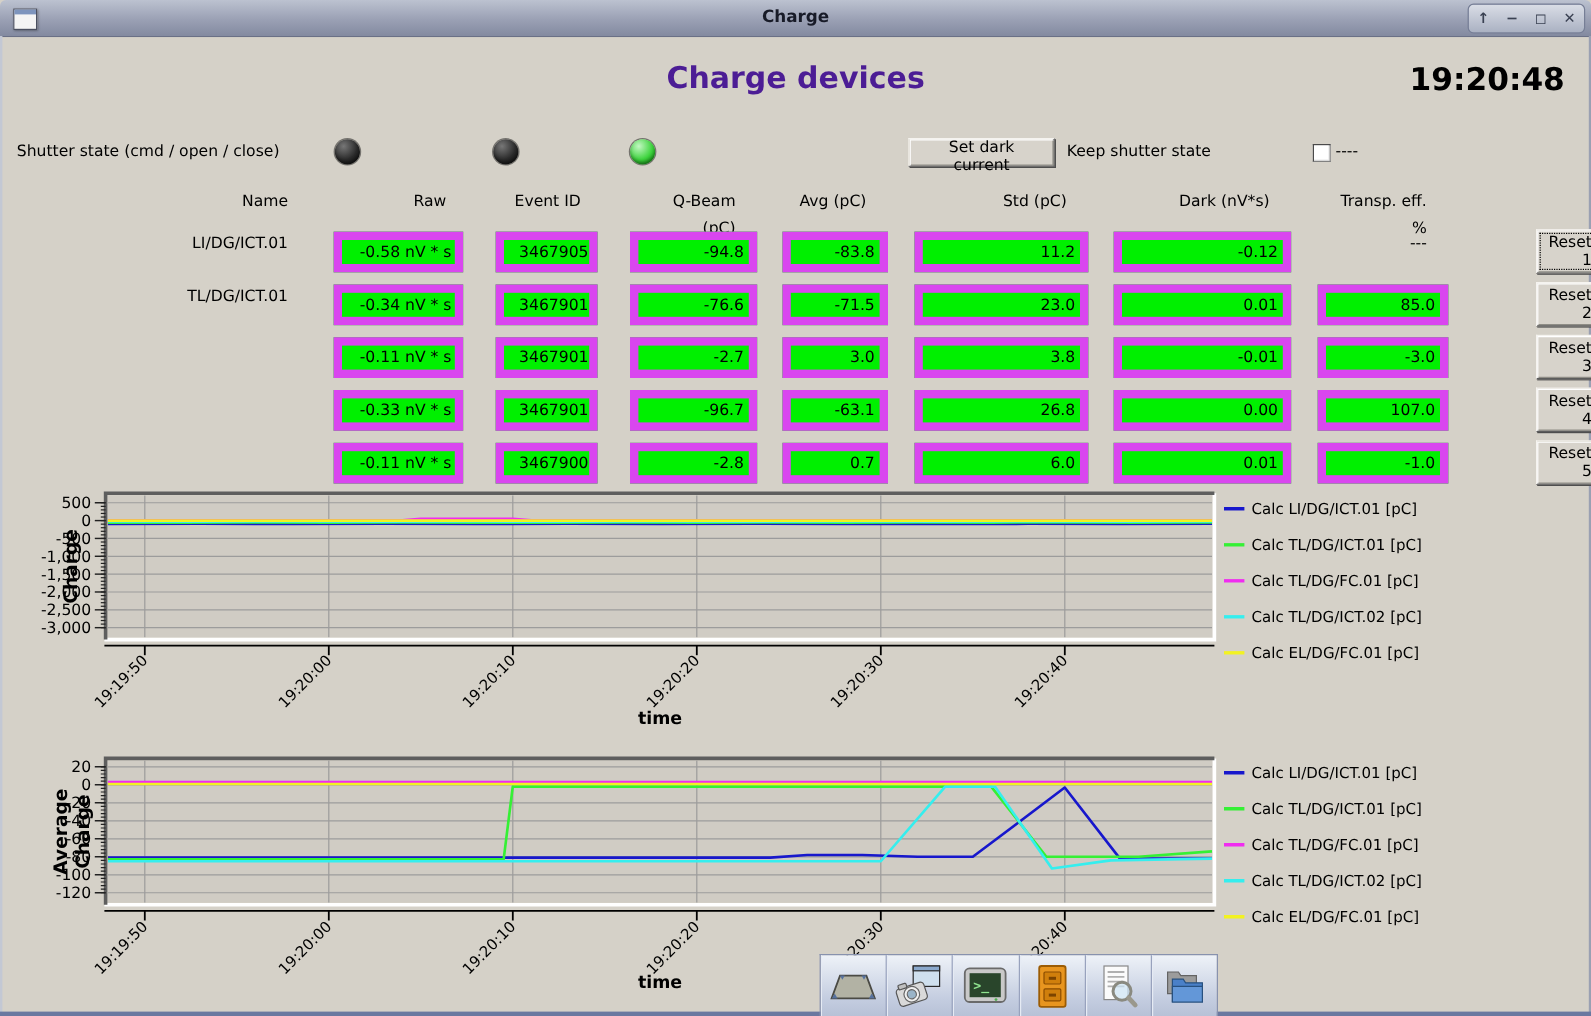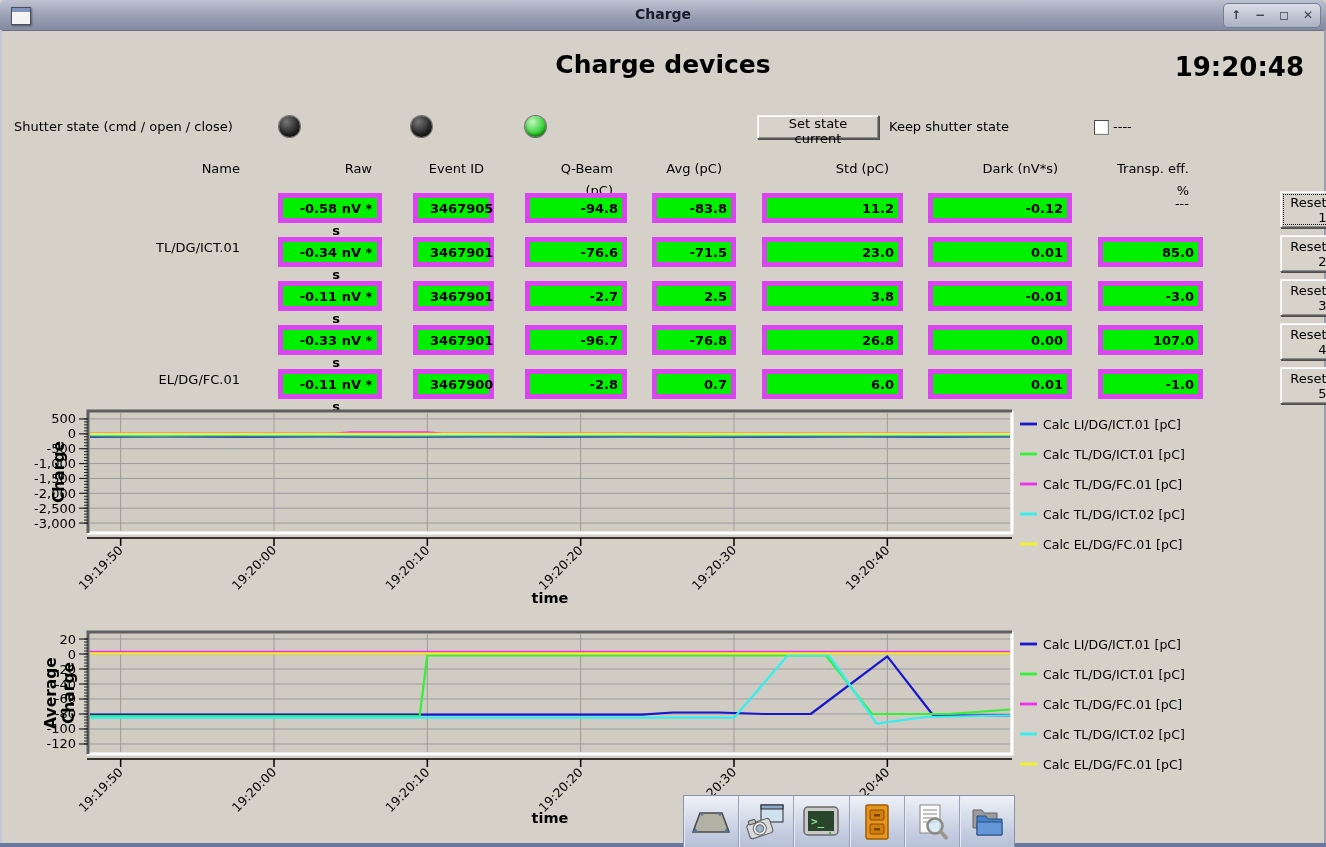--- a/index.html
+++ b/index.html
@@ -16,21 +16,21 @@
   .win-icon::before{content:"";position:absolute;left:0;top:0;right:0;height:4px;background:#7d94bd;}
   .win-controls{position:absolute;right:5px;top:3px;width:96px;height:23px;border-radius:5px;
     background:linear-gradient(#d9dde6,#aab1c2);border:1px solid #767e96;display:flex;
     align-items:center;justify-content:space-around;}
   .win-btn{width:20px;text-align:center;font-size:12px;font-weight:bold;color:#3a4152;cursor:default;line-height:19px;}
   .body-frame{position:absolute;left:0;top:30px;right:0;bottom:0;
     border-left:2px solid #c3c8d4;border-right:2px solid #9aa0b2;}
   .bottom-strip{position:absolute;left:0;bottom:0;width:1326px;height:4px;background:#6a78a0;z-index:5;}
   
   .page-title{position:absolute;left:0;right:0;top:50px;text-align:center;
-    font-size:25px;font-weight:bold;color:#000000;}
+    font-size:25px;font-weight:bold;color:#4c1d95;}
   .clock{position:absolute;right:22px;top:52px;font-size:26px;font-weight:bold;}
   
   .shutter-label{position:absolute;left:14px;top:119px;font-size:13px;}
   .led{position:absolute;top:116px;width:21px;height:21px;border-radius:50%;
     box-shadow:0 0 0 1px rgba(0,0,0,.45), inset 0 -2px 3px rgba(0,0,0,.35);}
   .led.off{background:radial-gradient(circle at 35% 28%,#777,#2b2b2b 55%,#101010 85%);}
   .led.on{background:radial-gradient(circle at 35% 28%,#c2f7c2,#3fd43f 55%,#0f8a0f 90%);}
   .btn{background:#d7d3cb;font-family:"DejaVu Sans",sans-serif;font-size:13px;color:#000;
     border:1px solid #5c5c5c;border-top-color:#f5f3ef;border-left-color:#f5f3ef;
     box-shadow:inset 1px 1px 0 #fff,inset -1px -1px 0 #8f8d86,1px 1px 0 #4e4e4e;
@@ -46,22 +46,22 @@
   .cell{position:absolute;font-size:13px;line-height:22px;padding-left:12px;}
   .c-name{left:0;width:228px;text-align:right;}
   .c-raw{left:278px;width:82px;}
   .c-event{left:413px;width:59px;}
   .c-qbeam{left:525px;width:76px;}
   .c-avg{left:652px;width:58px;}
   .c-std{left:762px;width:115px;}
   .c-dark{left:928px;width:118px;}
   .c-transp{left:1098px;width:79px;}
   .hdr-row .cell{text-align:right;font-size:13px;}
-  .val{background:#00f000;border:5px solid #d946ef;height:20px;text-align:right;padding-right:4px;
-       box-sizing:content-box;font-weight:bold;}
+  .val{background:#00f000;border:7px solid #d946ef;height:20px;text-align:right;padding-right:4px;
+       box-sizing:content-box;}
   .val.center{text-align:center;padding-right:0;}
   .plain{text-align:right;padding-right:4px;}
   .btn-reset{position:absolute;left:1280px;top:-2px;width:85px;height:37px;}
   .btn-reset.focused{outline:1px dotted #000;outline-offset:-4px;}
   
   svg{display:block;}
   .chart-svg{position:absolute;left:0;}
   
   .dock{position:absolute;left:683px;top:795px;width:330px;height:52px;z-index:20;
     background:linear-gradient(#eef2f8,#c4cde0 70%,#b6c0d6);
@@ -88,37 +88,38 @@
 
 <div class="page-title">Charge devices</div>
 <div class="clock">19:20:48</div>
 
 <div class="shutter-label">Shutter state (cmd / open / close)</div>
 <div id="leds">
     <div class="led off" style="left: 279px;"></div>
     <div class="led off" style="left: 411px;"></div>
     <div class="led on" style="left: 525px;"></div>
   </div>
-<button class="btn btn-setdark">Set state current</button>
+<button class="btn btn-setdark">Set dark current</button>
 <div class="keep-label">Keep shutter state</div>
 <div class="chk"></div>
 <div class="chk-label">----</div>
 
 <div id="table-root">
     <div class="hdr-row" style="top: 158px;">
       <div class="cell c-name">Name</div>
       <div class="cell c-raw">Raw</div>
       <div class="cell c-event">Event ID</div>
       <div class="cell c-qbeam">Q-Beam (pC)</div>
       <div class="cell c-avg">Avg (pC)</div>
       <div class="cell c-std">Std (pC)</div>
       <div class="cell c-dark">Dark (nV*s)</div>
       <div class="cell c-transp">Transp. eff. %</div>
     </div>
     <div class="dev-row" style="top: 193px;">
+      <div class="cell c-name plain">LI/DG/ICT.01</div>
       <div class="cell c-raw val center">-0.58 nV * s</div>
       <div class="cell c-event val center">3467905</div>
       <div class="cell c-qbeam val">-94.8</div>
       <div class="cell c-avg val">-83.8</div>
       <div class="cell c-std val">11.2</div>
       <div class="cell c-dark val">-0.12</div>
       <div class="cell c-transp plain">---</div>
       <button class="btn btn-reset focused">Reset avg 1</button>
     </div>
     <div class="dev-row" style="top: 237px;">
@@ -129,38 +130,37 @@
       <div class="cell c-avg val">-71.5</div>
       <div class="cell c-std val">23.0</div>
       <div class="cell c-dark val">0.01</div>
       <div class="cell c-transp val">85.0</div>
       <button class="btn btn-reset">Reset avg 2</button>
     </div>
     <div class="dev-row" style="top: 281px;">
       <div class="cell c-raw val center">-0.11 nV * s</div>
       <div class="cell c-event val center">3467901</div>
       <div class="cell c-qbeam val">-2.7</div>
-      <div class="cell c-avg val">2.5</div>
+      <div class="cell c-avg val">3.0</div>
       <div class="cell c-std val">3.8</div>
       <div class="cell c-dark val">-0.01</div>
       <div class="cell c-transp val">-3.0</div>
       <button class="btn btn-reset">Reset avg 3</button>
     </div>
     <div class="dev-row" style="top: 325px;">
       <div class="cell c-raw val center">-0.33 nV * s</div>
       <div class="cell c-event val center">3467901</div>
       <div class="cell c-qbeam val">-96.7</div>
-      <div class="cell c-avg val">-76.8</div>
+      <div class="cell c-avg val">-63.1</div>
       <div class="cell c-std val">26.8</div>
       <div class="cell c-dark val">0.00</div>
       <div class="cell c-transp val">107.0</div>
       <button class="btn btn-reset">Reset avg 4</button>
     </div>
     <div class="dev-row" style="top: 369px;">
-      <div class="cell c-name plain">EL/DG/FC.01</div>
       <div class="cell c-raw val center">-0.11 nV * s</div>
       <div class="cell c-event val center">3467900</div>
       <div class="cell c-qbeam val">-2.8</div>
       <div class="cell c-avg val">0.7</div>
       <div class="cell c-std val">6.0</div>
       <div class="cell c-dark val">0.01</div>
       <div class="cell c-transp val">-1.0</div>
       <button class="btn btn-reset">Reset avg 5</button>
     </div>
   </div>

